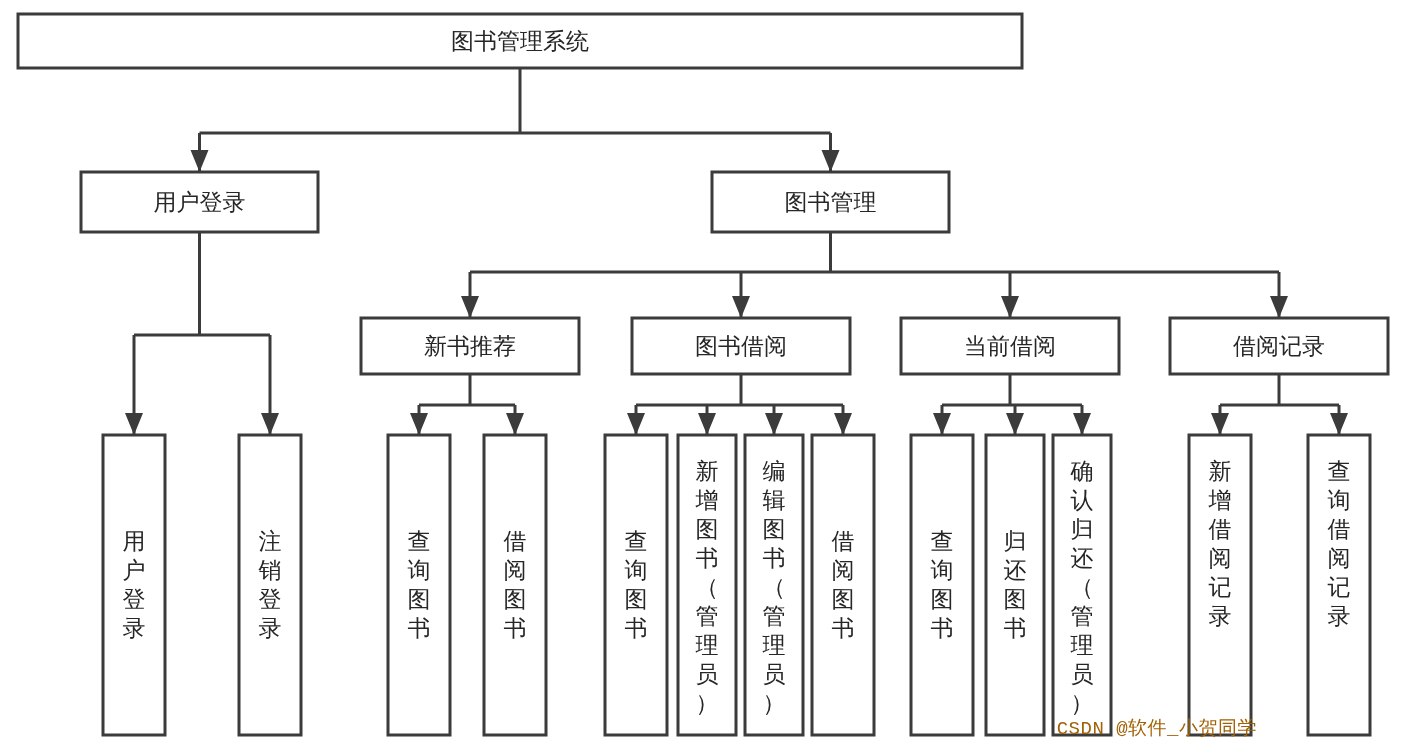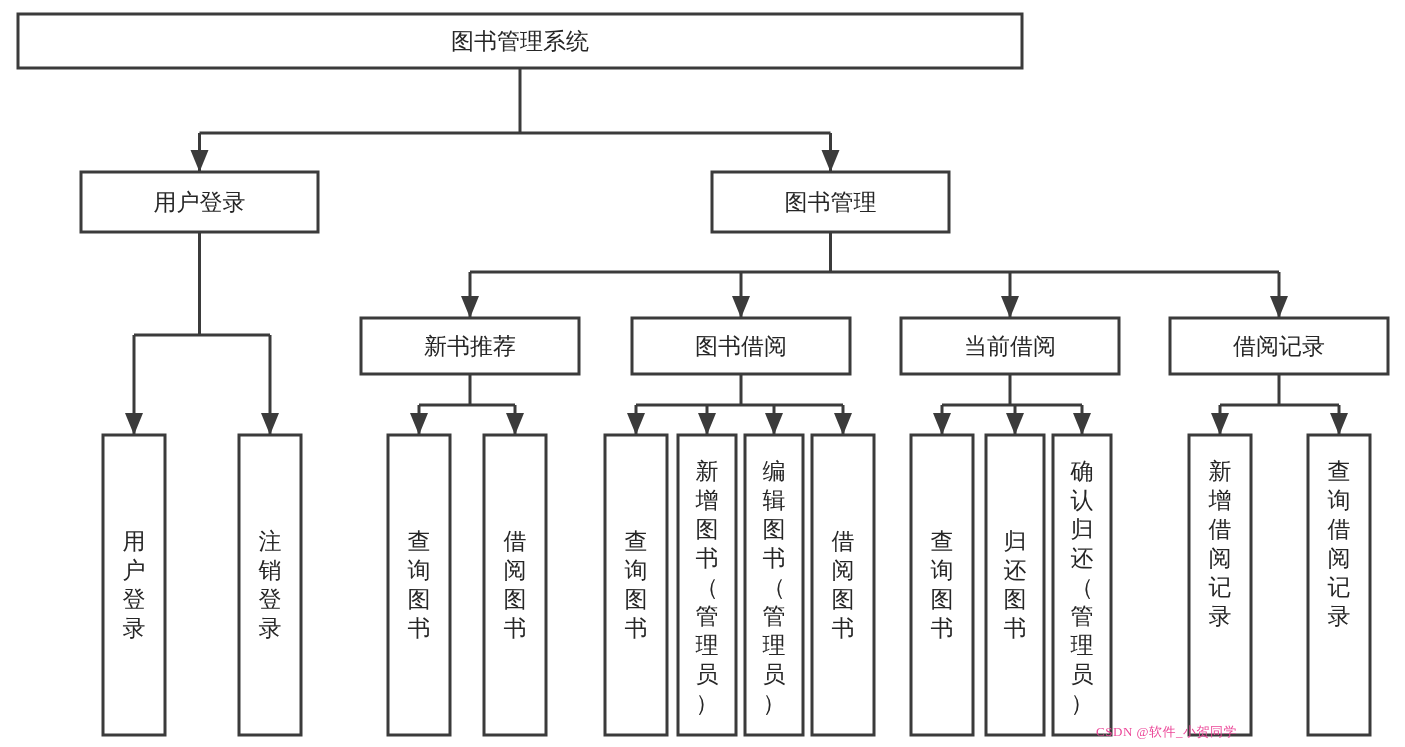--- a/index.html
+++ b/index.html
@@ -12,20 +12,21 @@
     width: 1405px;
     height: 747px;
     overflow: hidden;
     font-family: "DejaVu Sans", "Liberation Sans", sans-serif;
   }
   #diagram-root {
     position: relative;
     width: 1245px;
     height: 747px;
     background: #ffffff;
+    padding-left: 20px;
   }
   svg#tree-svg {
     position: absolute;
     left: 0;
     top: 0;
     width: 1405px;
     height: 747px;
     display: block;
   }
   .node-box {
@@ -53,23 +54,23 @@
   .node-label-h {
     font-size: 23px;
   }
   .node-label-v {
     font-size: 23px;
   }
   .watermark-text {
     position: absolute;
     right: 8px;
     bottom: 6px;
-    font-family: Liberation Serif, serif;
-    font-size: 13px;
-    color: #ec4899;
+    font-family: Liberation Mono, monospace;
+    font-size: 19px;
+    color: #a16207;
     white-space: nowrap;
     letter-spacing: 0.5px;
   }
 </style>
 </head>
 <body>
 
 <div id="diagram-root">
 
   <svg id="tree-svg" viewBox="0 0 1405 747">

